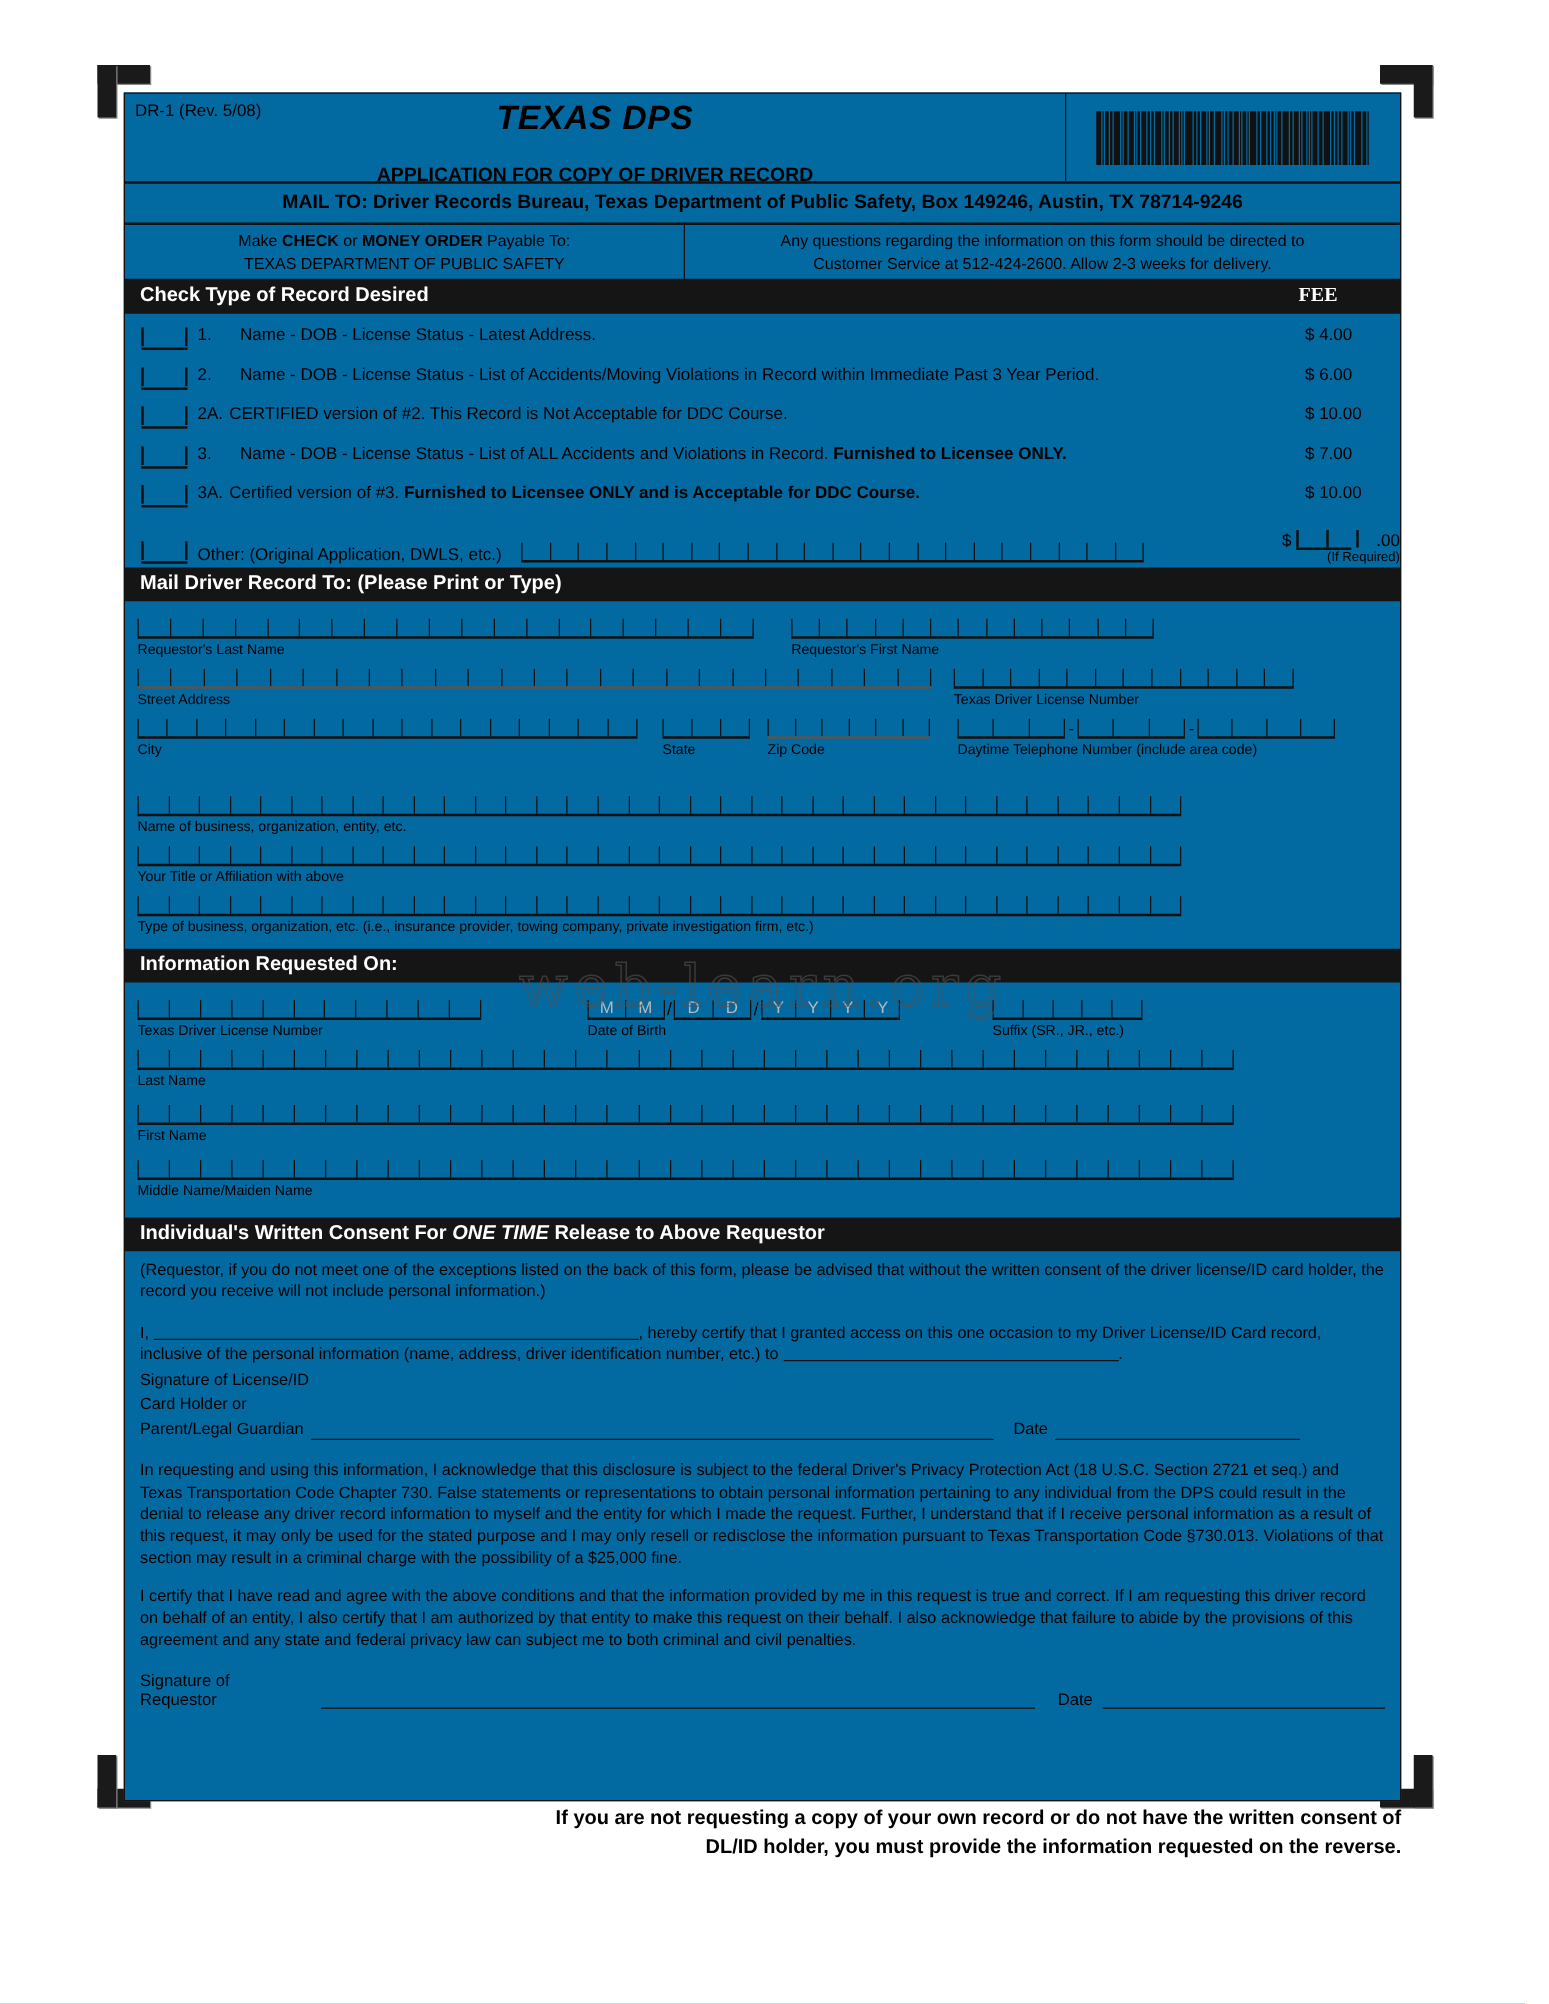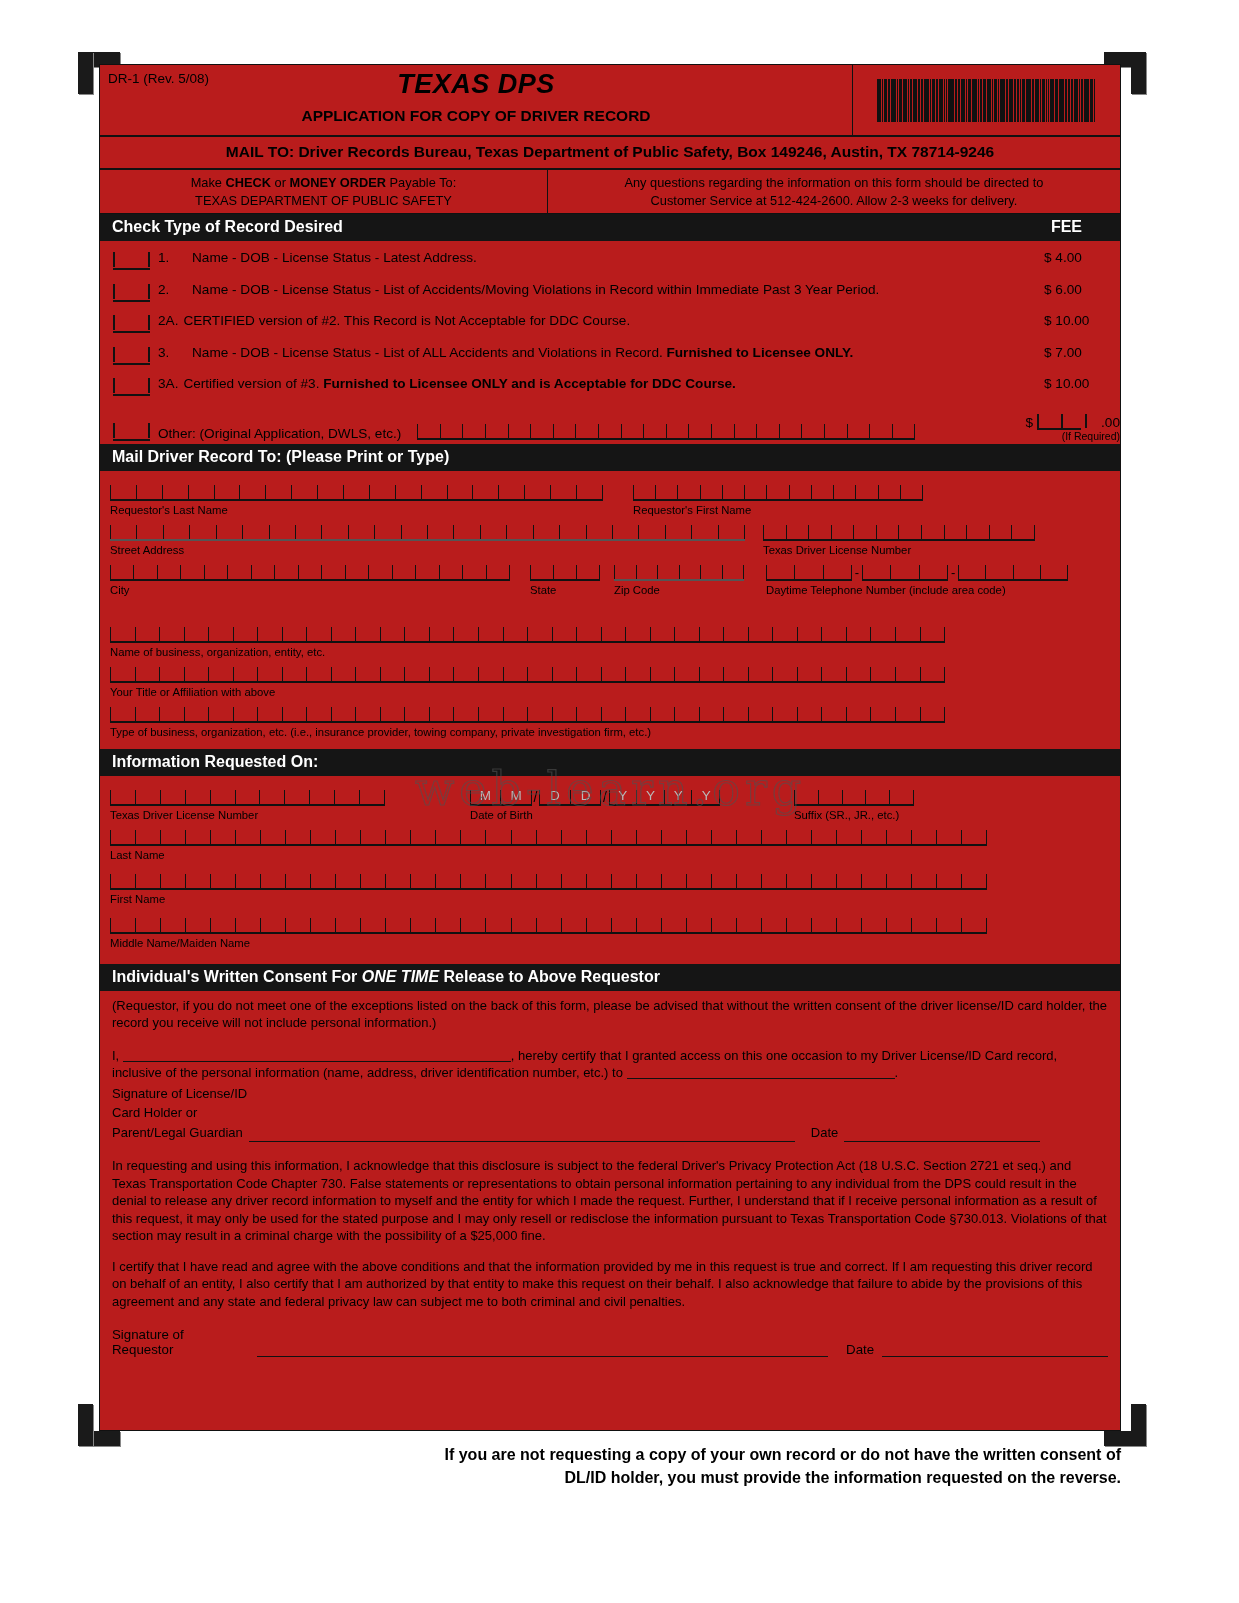--- a/index.html
+++ b/index.html
@@ -22,49 +22,49 @@
   .c-tl .h { left:0; top:0; } .c-tl .v { left:0; top:0; }
   .c-tr { left:1104px; top:52px; }
   .c-tr .h { right:0; top:0; } .c-tr .v { right:0; top:0; }
   .c-bl { left:78px;  top:1404px; }
   .c-bl .h { left:0; bottom:0; } .c-bl .v { left:0; bottom:0; }
   .c-br { left:1104px; top:1404px; }
   .c-br .h { right:0; bottom:0; } .c-br .v { right:0; bottom:0; }
 
   
   .sheet {
-    position:absolute; left:99px; top:64px;
+    position:absolute; left:99px; top:74px;
     width:1022px; height:1367px;
     border:1.6px solid #111;
-    background:#b91c1c;
+    background:#0369a1;
   }
 
   
   .hdr { display:flex; border-bottom:2.6px solid #111; height:72px; }
   .hdr-left { flex:1; position:relative; }
   .docid { position:absolute; left:8px; top:6px; font-size:13.5px; }
   .title-wrap { text-align:center; padding-top:4px; }
   .big-title { font-size:27px; font-weight:bold; font-style:italic; letter-spacing:.5px; }
-  .sub-title { font-size:15.5px; font-weight:bold; margin-top:7px; }
+  .sub-title { font-size:15.5px; font-weight:bold; margin-top:22px; }
   .hdr-right { width:268px; border-left:1.4px solid #111; display:flex; align-items:center; justify-content:center; }
   .barcode { display:flex; align-items:flex-end; height:43px; }
   .barcode span { display:block; background:#111; height:43px; margin-right:1px; }
 
   .mailto { text-align:center; font-size:15.5px; font-weight:bold; padding:6px 0 7px; border-bottom:2.6px solid #111; }
 
   .payrow { display:flex; border-bottom:1.4px solid #111; height:44px; }
   .paycell { flex:1; display:flex; flex-direction:column; align-items:center; justify-content:center; font-size:12.8px; line-height:1.38; text-align:center; }
   .paycell + .paycell { border-left:1.4px solid #111; flex:1.28; }
 
   
   .barhd {
     background:#151515; color:#fff; font-weight:bold; font-size:16px;
     padding:4px 0 5px 12px; display:flex; justify-content:space-between;
   }
-  .barhd .fee { padding-right:38px; }
+  .barhd .fee { padding-right:50px;font-family:Liberation Serif, serif; }
   .barhd em { font-style:italic; }
 
   
   .fees { padding:9px 0 2px; }
   .feerow { display:flex; align-items:flex-start; font-size:13.6px; height:31.5px; padding-left:10px; }
   .cbx { width:48px; flex:0 0 48px; position:relative; height:17px; margin-top:2px; }
   .cbx::before, .cbx::after { content:""; position:absolute; top:0; width:1.6px; height:15px; background:#111; }
   .cbx::before { left:3px; } .cbx::after { right:8px; }
   .cbx i { position:absolute; left:3px; right:8px; bottom:-1px; height:1.7px; background:#111; }
   .fnum { width:34px; flex:0 0 34px; }

